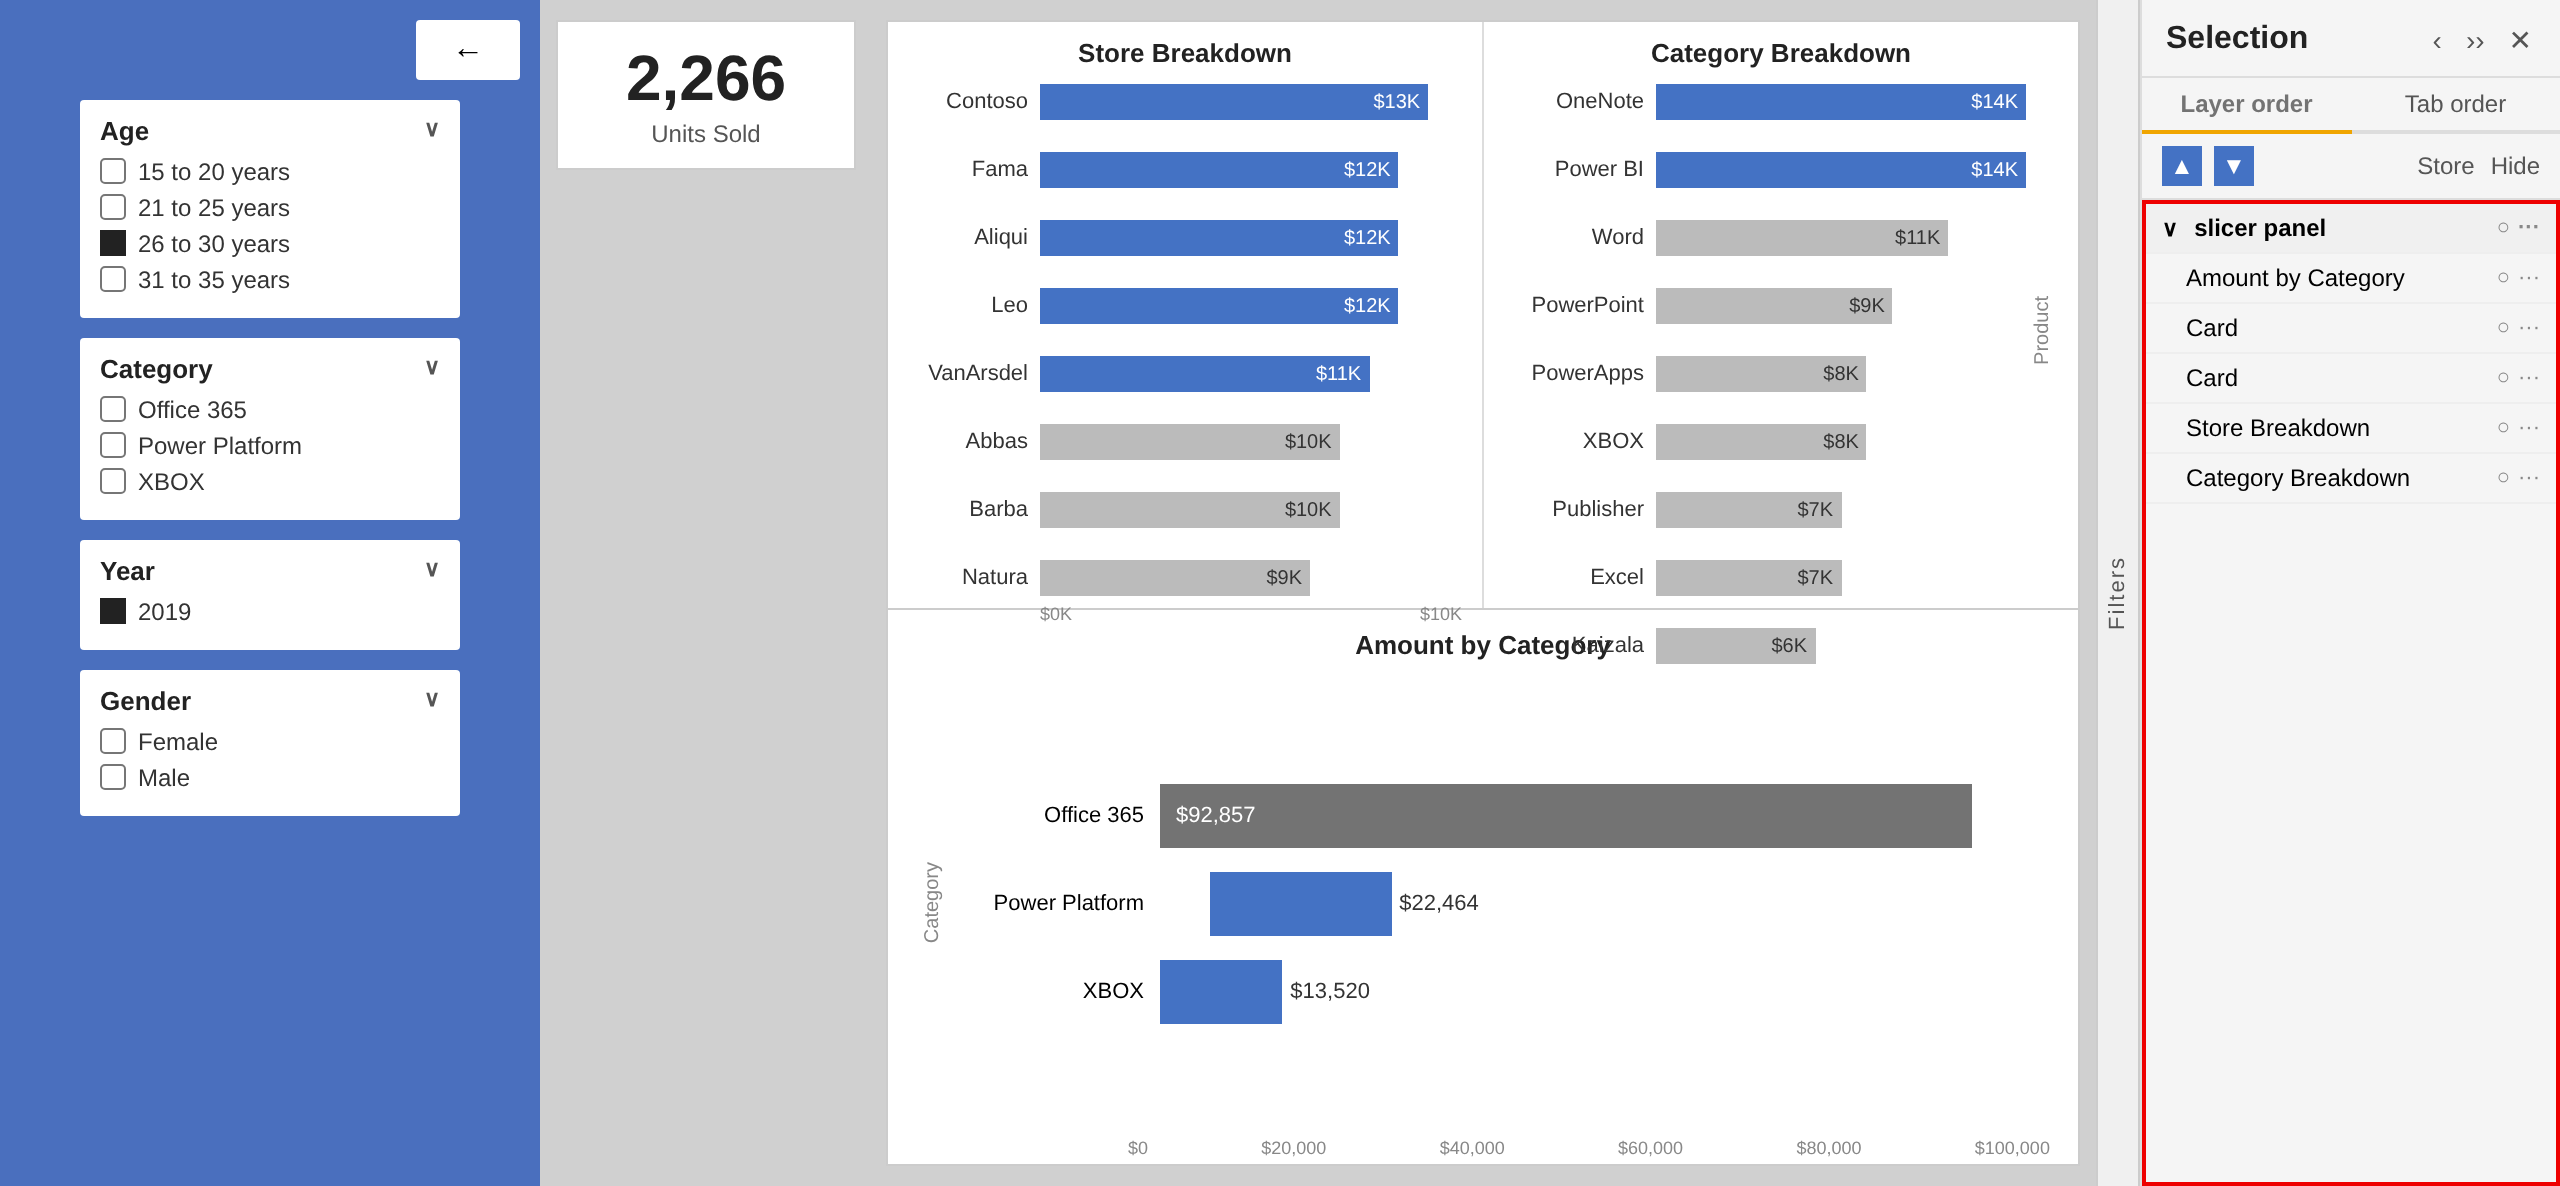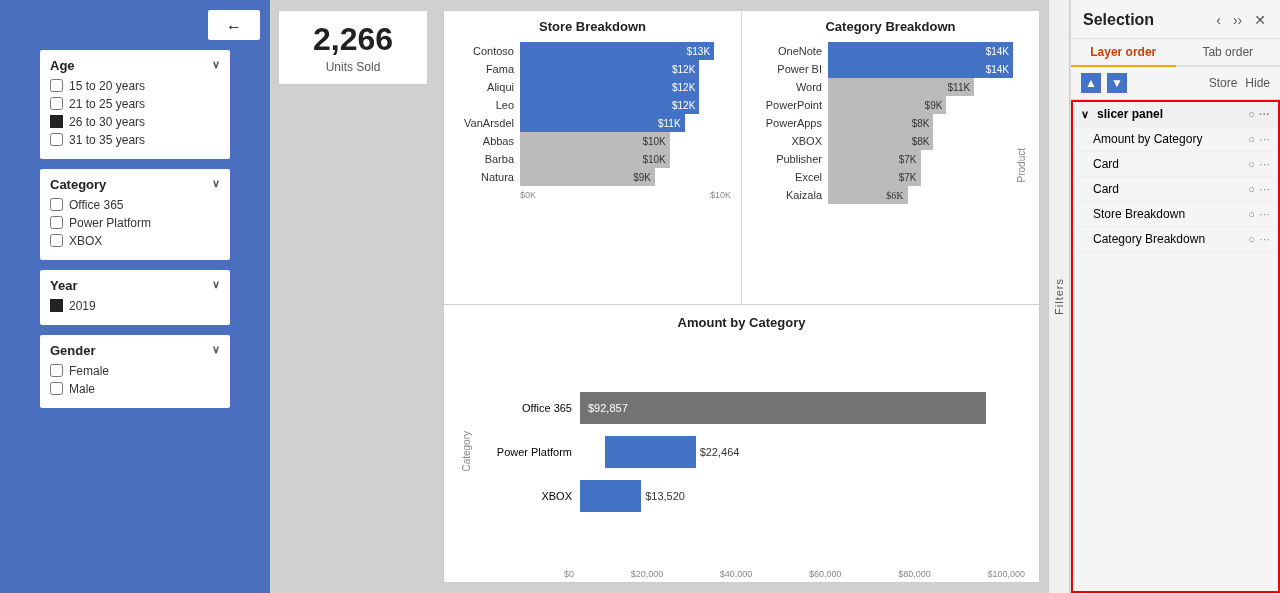--- a/index.html
+++ b/index.html
@@ -23,21 +23,21 @@
     }
     .slicer-item input[type=checkbox] { margin: 0; width: 13px; height: 13px; }
     .checkbox-filled { width: 13px; height: 13px; background: #222; display: inline-block; flex-shrink: 0; }
     .chevron { font-size: 11px; color: #555; }
     .kpi-card {
       background: white; border: 1px solid #ccc; width: 150px; padding: 10px 14px; text-align: center;
     }
     .kpi-value { font-size: 32px; font-weight: 700; color: #222; }
     .kpi-label { font-size: 12px; color: #555; margin-top: 2px; }
     .chart-title { font-size: 13px; font-weight: 700; text-align: center; margin-bottom: 8px; color: #222; }
-    .bar-chart { display: flex; flex-direction: column; gap: 0; }
+    .bar-chart { display: flex; flex-direction: column; gap: 16px; }
     .bar-row { display: flex; align-items: center; gap: 6px; font-size: 11px; }
     .bar-label { width: 60px; text-align: right; color: #333; font-size: 11px; flex-shrink: 0; }
     .bar-label-right { width: 70px; text-align: right; color: #333; font-size: 11px; flex-shrink: 0; }
     .bar-container { flex: 1; height: 18px; background: transparent; position: relative; }
     .bar { height: 100%; background: #4472c4; position: absolute; left: 0; top: 0; display: flex; align-items: center; justify-content: flex-end; padding-right: 4px; }
     .bar-value { font-size: 10px; color: white; white-space: nowrap; }
     .bar-gray { background: #bbb; }
     .axis-labels { display: flex; justify-content: space-between; font-size: 9px; color: #888; margin-top: 4px; padding-left: 66px; }
 
     
@@ -46,21 +46,21 @@
     }
     .right-header {
       display: flex; justify-content: space-between; align-items: center; padding: 10px 12px 8px; border-bottom: 1px solid #ddd;
     }
     .right-title { font-size: 16px; font-weight: 600; color: #222; }
     .right-header-icons { display: flex; gap: 8px; align-items: center; }
     .icon-btn { background: none; border: none; cursor: pointer; font-size: 14px; color: #555; padding: 2px; }
 
     .tab-row { display: flex; border-bottom: 2px solid #ddd; }
     .tab { flex: 1; text-align: center; padding: 6px 4px; font-size: 12px; cursor: pointer; color: #555; }
-    .tab.active { border-bottom: 2px solid #f0a500; color: #c2410c; font-weight: 600; margin-bottom: -2px; }
+    .tab.active { border-bottom: 2px solid #f0a500; color: #737373; font-weight: 600; margin-bottom: -2px; }
 
     .layer-controls { display: flex; align-items: center; gap: 6px; padding: 6px 10px; border-bottom: 1px solid #ddd; }
     .arrow-btn { background: #4472c4; color: white; border: none; cursor: pointer; width: 20px; height: 20px; display: flex; align-items: center; justify-content: center; font-size: 12px; }
     .arrow-btn.down { }
     .show-hide { display: flex; gap: 8px; margin-left: auto; font-size: 12px; color: #555; }
     .show-hide span { cursor: pointer; }
 
     .selection-list { border: 2px solid #e00; flex: 1; overflow-y: auto; }
     .selection-item { display: flex; align-items: center; padding: 5px 8px; font-size: 12px; border-bottom: 1px solid #eee; gap: 4px; }
     .selection-item.group { background: #f0f0f0; font-weight: 600; }
@@ -295,21 +295,21 @@
                 <span class="bar-label-right">Excel</span>
                 <div class="bar-container">
                   <div class="bar bar-gray" style="width:50%;">
                       <span class="bar-value" style="color:#333;">$7K</span>
                     </div>
                 </div>
               </div>
               <div class="bar-row">
                 <span class="bar-label-right">Kaizala</span>
                 <div class="bar-container">
-                  <div class="bar bar-gray" style="width:43%;font-family:Liberation Serif, serif;">
+                  <div class="bar bar-gray" style="width:43%;">
                       <span class="bar-value" style="color:#333;">$6K</span>
                     </div>
                 </div>
               </div>
             </div>
           </div>
           <div style="width:16px; display:flex; align-items:center; justify-content:center;">
             <span style="writing-mode:vertical-rl; transform:rotate(180deg); font-size:10px; color:#888;">Product</span>
           </div>
         </div>

